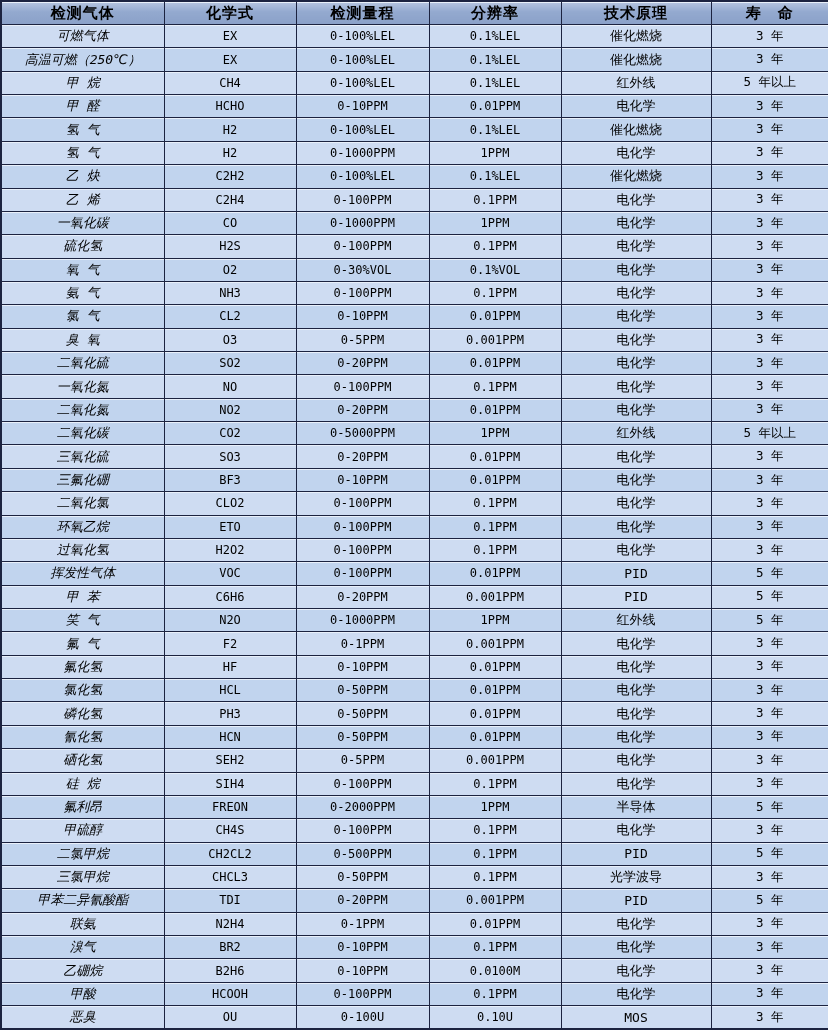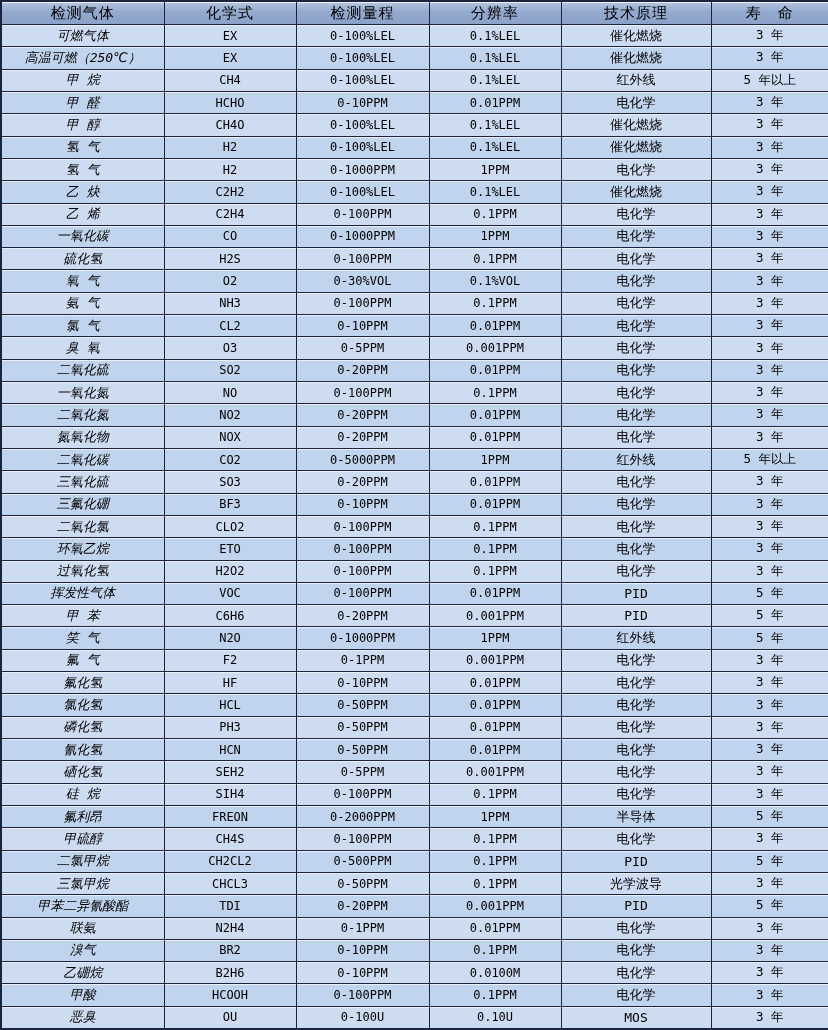--- a/index.html
+++ b/index.html
@@ -36,21 +36,21 @@
     vertical-align:middle;
     padding:0 2px;
     color:var(--text);
     white-space:nowrap;
     overflow:hidden;
   }
   .gas-table thead th{
     height:22px;
     background:linear-gradient(to bottom,var(--header_bg_top) 0%,var(--header_bg_mid) 45%,var(--header_bg_bottom) 100%);
     font-size:15px;
-    font-weight:normal;
+    font-weight:bold;
     letter-spacing:1px;
   }
   .gas-table tbody tr{height:21px;}
   .gas-table tbody tr.odd td{background:var(--row_odd_bg);}
   .gas-table tbody tr.even td{background:var(--row_even_bg);}
   td.c-gas{font-size:13px;font-style:italic;}
   td.c-formula,td.c-range,td.c-resolution{font-size:12px;}
   td.c-principle{font-size:13px;}
   td.c-life{font-size:12.5px;text-align:center;}
 </style>
@@ -102,28 +102,20 @@
     <td class="c-life">5 年以上</td>
   </tr>
       <tr class="even">
     <td class="c-gas">甲 醛</td>
     <td class="c-formula">HCHO</td>
     <td class="c-range">0-10PPM</td>
     <td class="c-resolution">0.01PPM</td>
     <td class="c-principle">电化学</td>
     <td class="c-life">3 年</td>
   </tr>
-      <tr class="odd">
-    <td class="c-gas">甲 醇</td>
-    <td class="c-formula">CH4O</td>
-    <td class="c-range">0-100%LEL</td>
-    <td class="c-resolution">0.1%LEL</td>
-    <td class="c-principle">催化燃烧</td>
-    <td class="c-life">3 年</td>
-  </tr>
       <tr class="even">
     <td class="c-gas">氢 气</td>
     <td class="c-formula">H2</td>
     <td class="c-range">0-100%LEL</td>
     <td class="c-resolution">0.1%LEL</td>
     <td class="c-principle">催化燃烧</td>
     <td class="c-life">3 年</td>
   </tr>
       <tr class="odd">
     <td class="c-gas">氢 气</td>
@@ -209,28 +201,20 @@
     <td class="c-gas">一氧化氮</td>
     <td class="c-formula">NO</td>
     <td class="c-range">0-100PPM</td>
     <td class="c-resolution">0.1PPM</td>
     <td class="c-principle">电化学</td>
     <td class="c-life">3 年</td>
   </tr>
       <tr class="even">
     <td class="c-gas">二氧化氮</td>
     <td class="c-formula">NO2</td>
-    <td class="c-range">0-20PPM</td>
-    <td class="c-resolution">0.01PPM</td>
-    <td class="c-principle">电化学</td>
-    <td class="c-life">3 年</td>
-  </tr>
-      <tr class="odd">
-    <td class="c-gas">氮氧化物</td>
-    <td class="c-formula">NOX</td>
     <td class="c-range">0-20PPM</td>
     <td class="c-resolution">0.01PPM</td>
     <td class="c-principle">电化学</td>
     <td class="c-life">3 年</td>
   </tr>
       <tr class="even">
     <td class="c-gas">二氧化碳</td>
     <td class="c-formula">CO2</td>
     <td class="c-range">0-5000PPM</td>
     <td class="c-resolution">1PPM</td>

